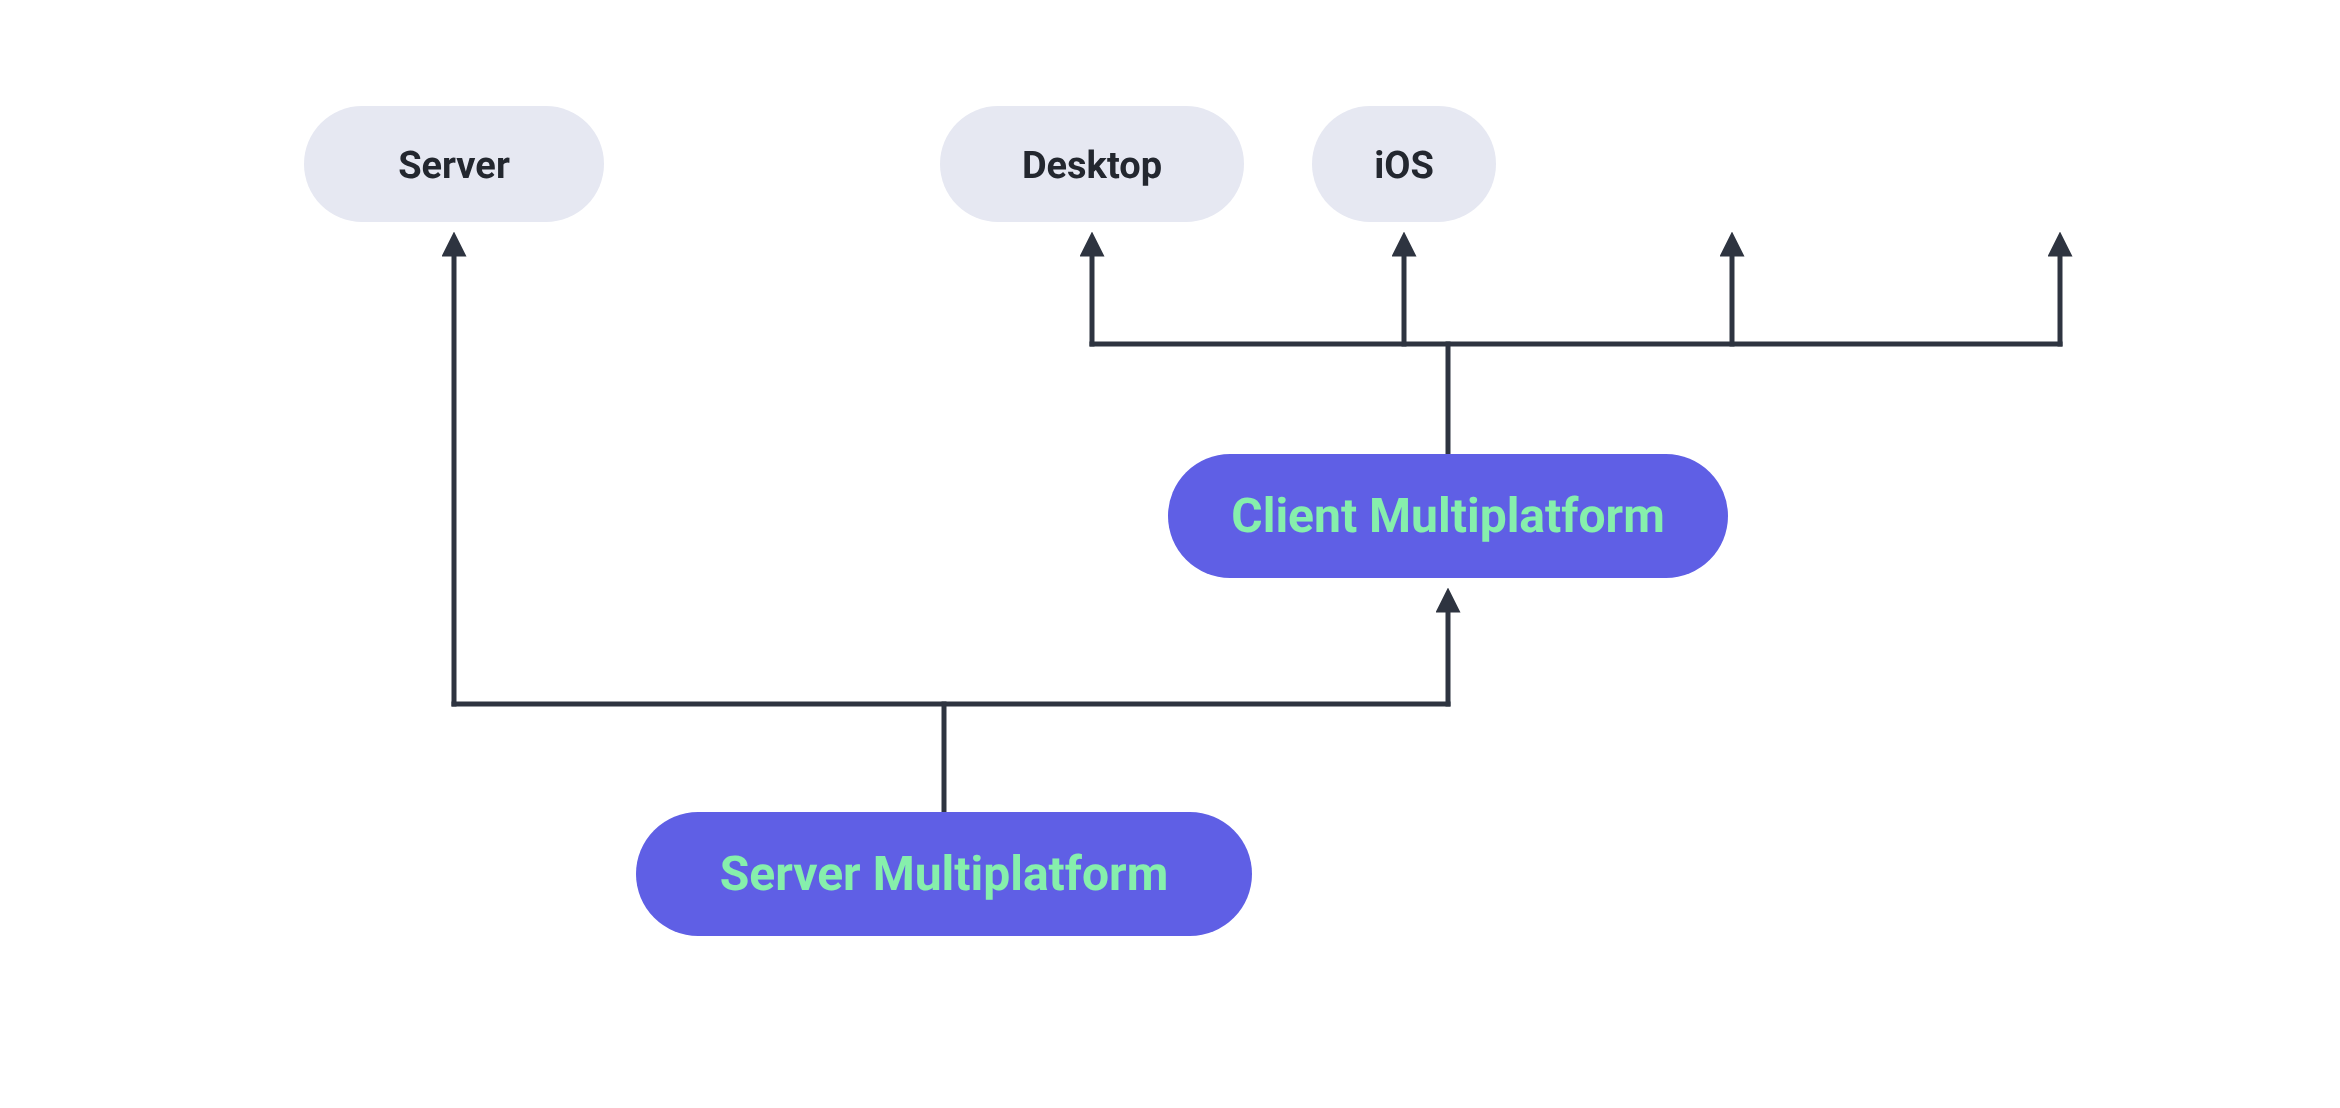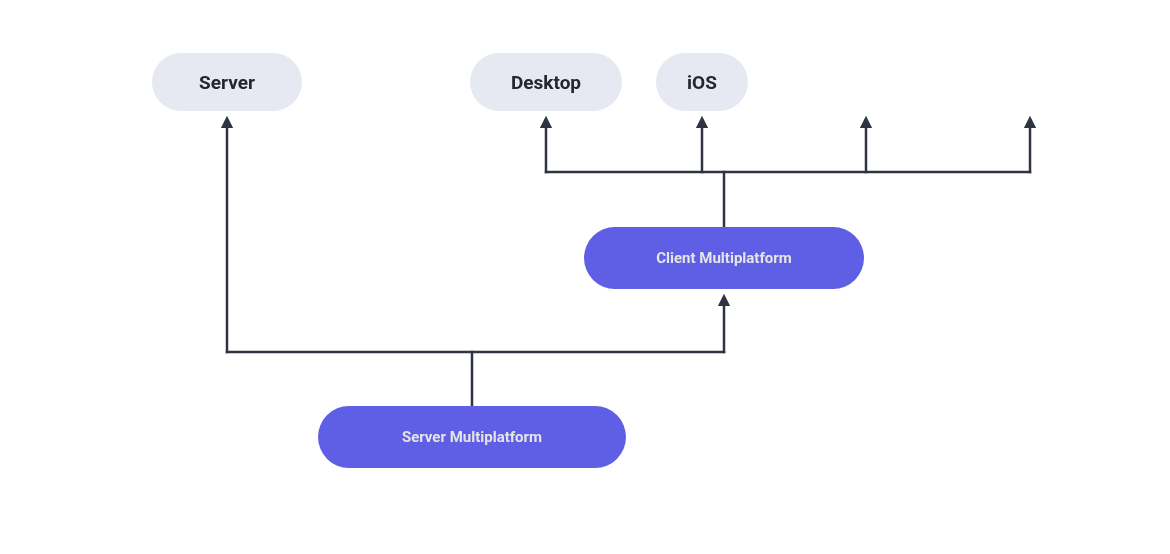--- a/index.html
+++ b/index.html
@@ -36,22 +36,22 @@
     border-radius: 999px;
   }
   .node.light {
     background: #E6E8F2;
     color: #23272F;
     font-size: 19px;
     height: 58px;
   }
   .node.primary {
     background: #5F5FE5;
-    color: #e5e5e5;
-    font-size: 15px;
+    color: #86efac;
+    font-size: 24px;
     height: 62px;
   }
   
   .n-server  { left: 152px; top: 53px;  width: 150px; }
   .n-android { left: 470px; top: 53px;  width: 152px; }
   .n-ios     { left: 656px; top: 53px;  width: 92px; text-align: center;  }
   .n-desktop { left: 790px; top: 53px;  width: 152px; }
   .n-web     { left: 978px; top: 53px;  width: 104px; }
   
   .n-client  { left: 584px; top: 227px; width: 280px; }

